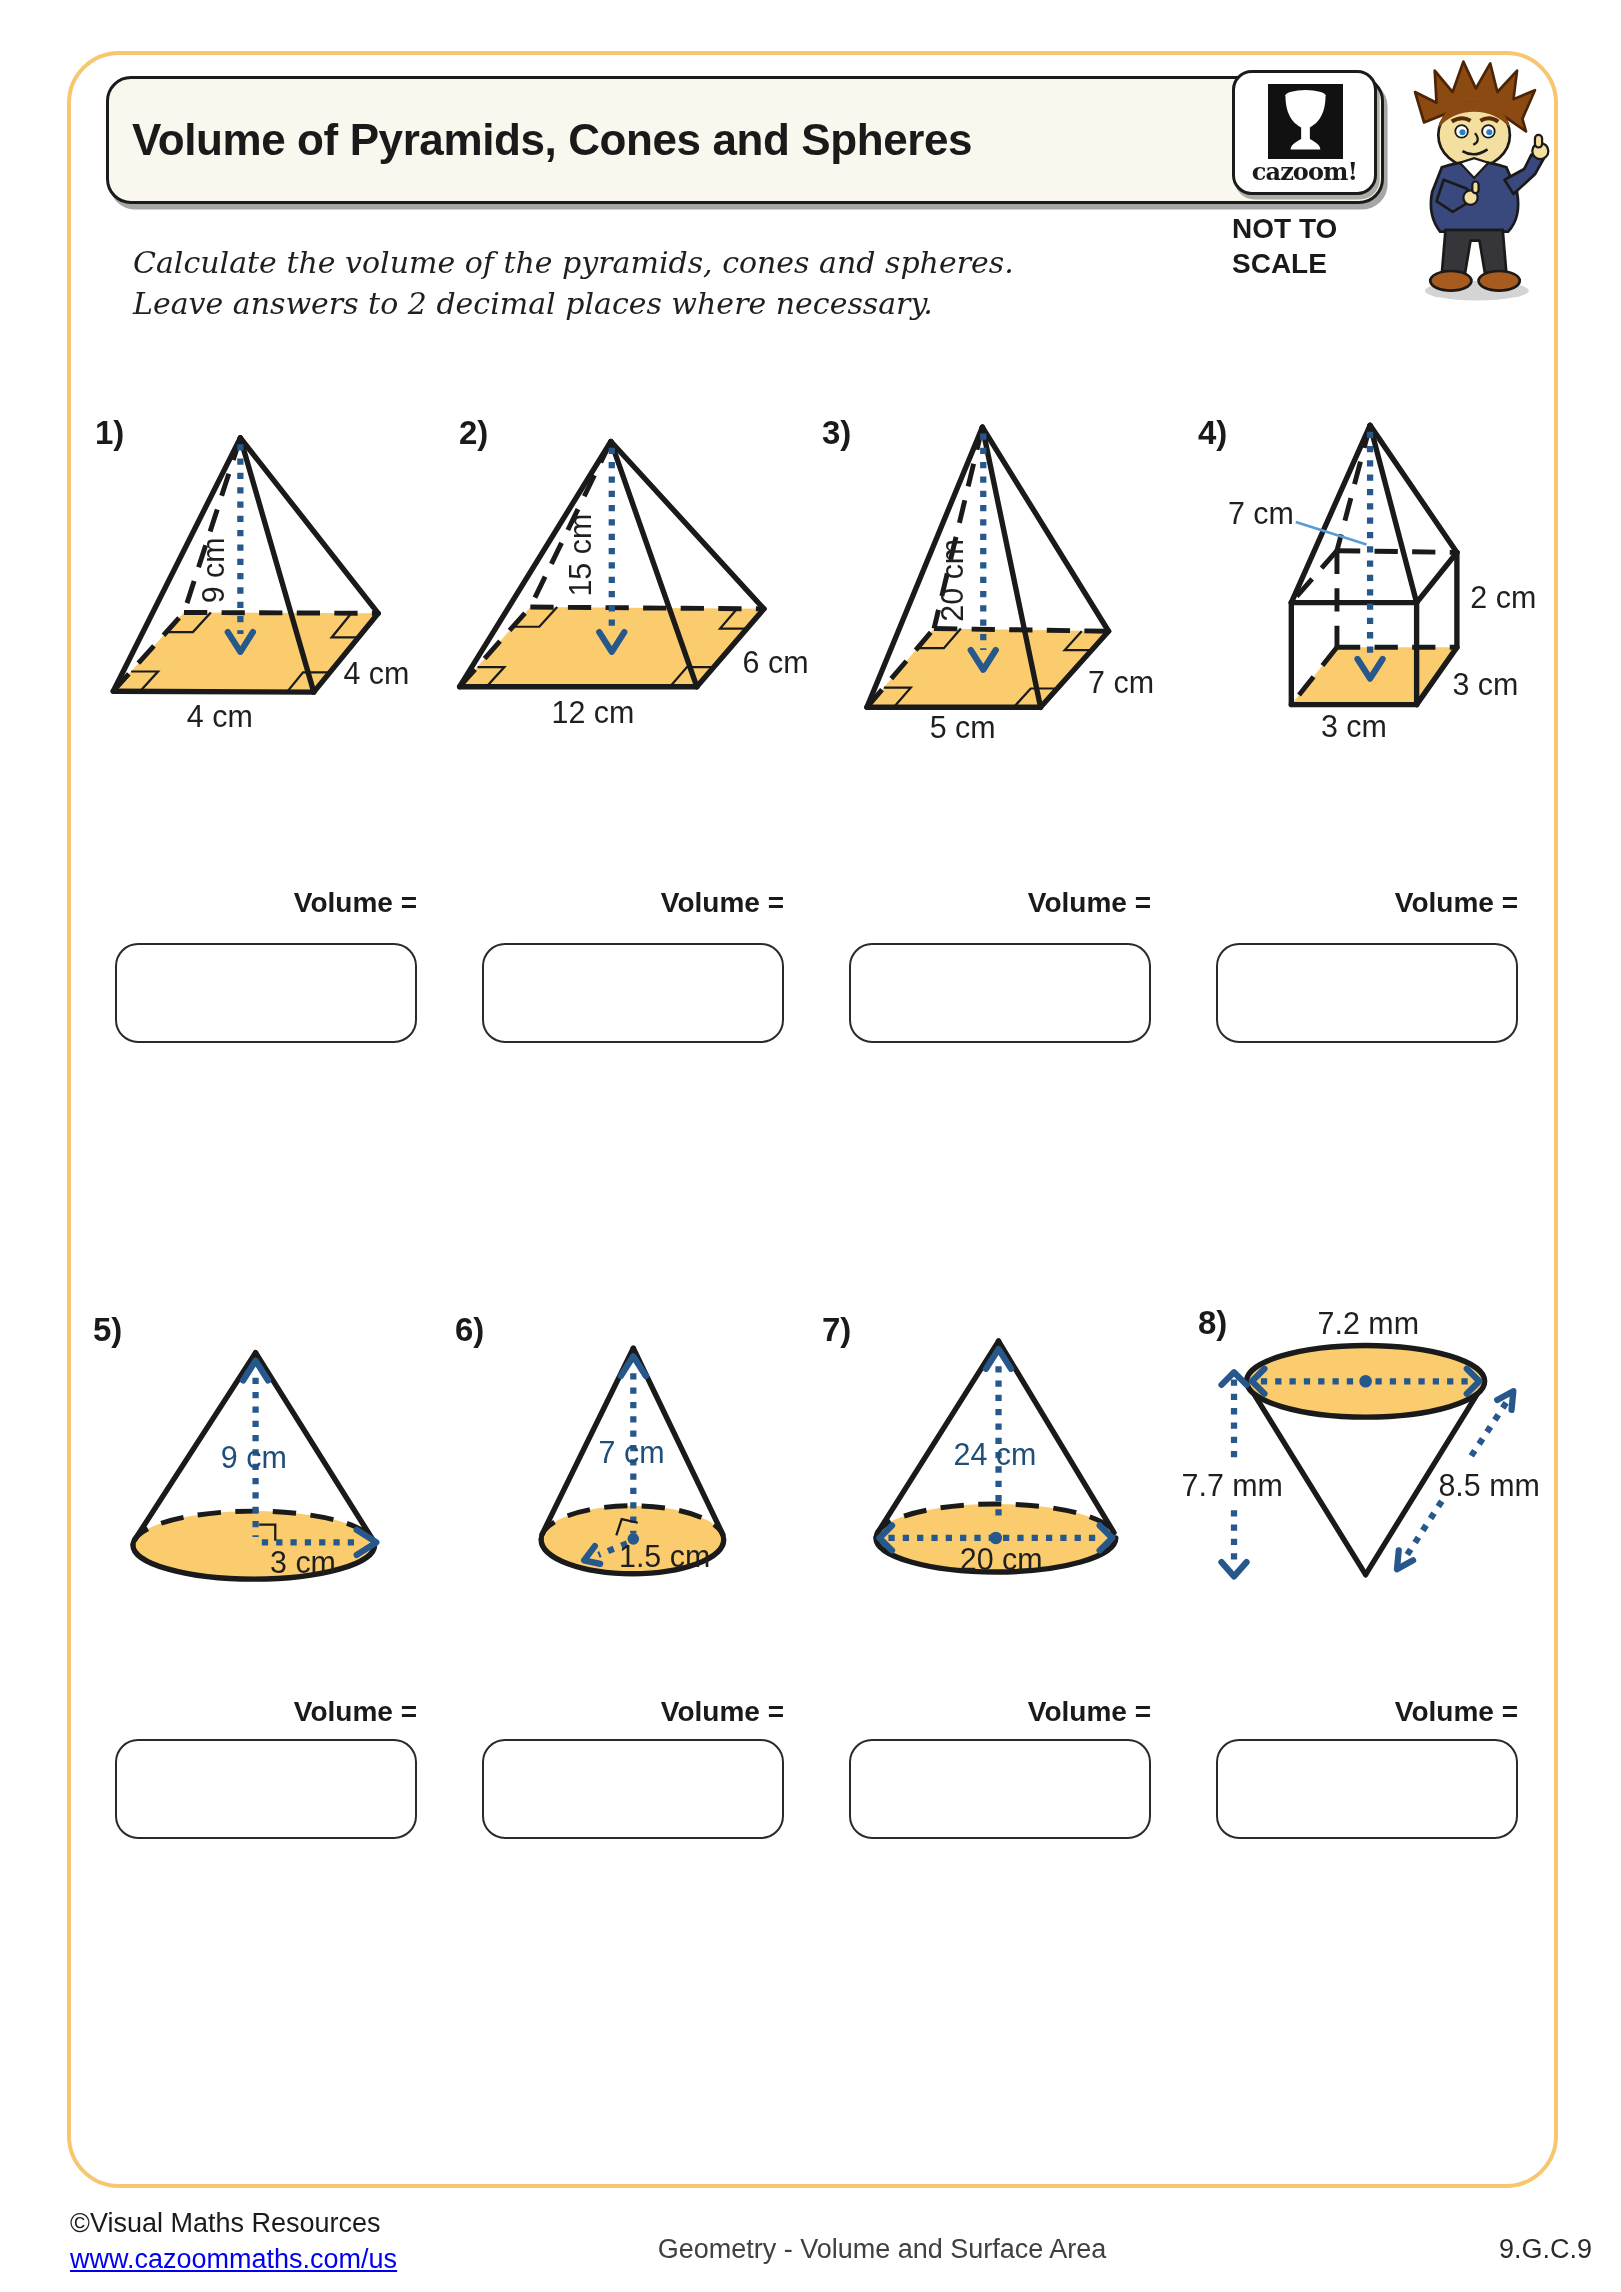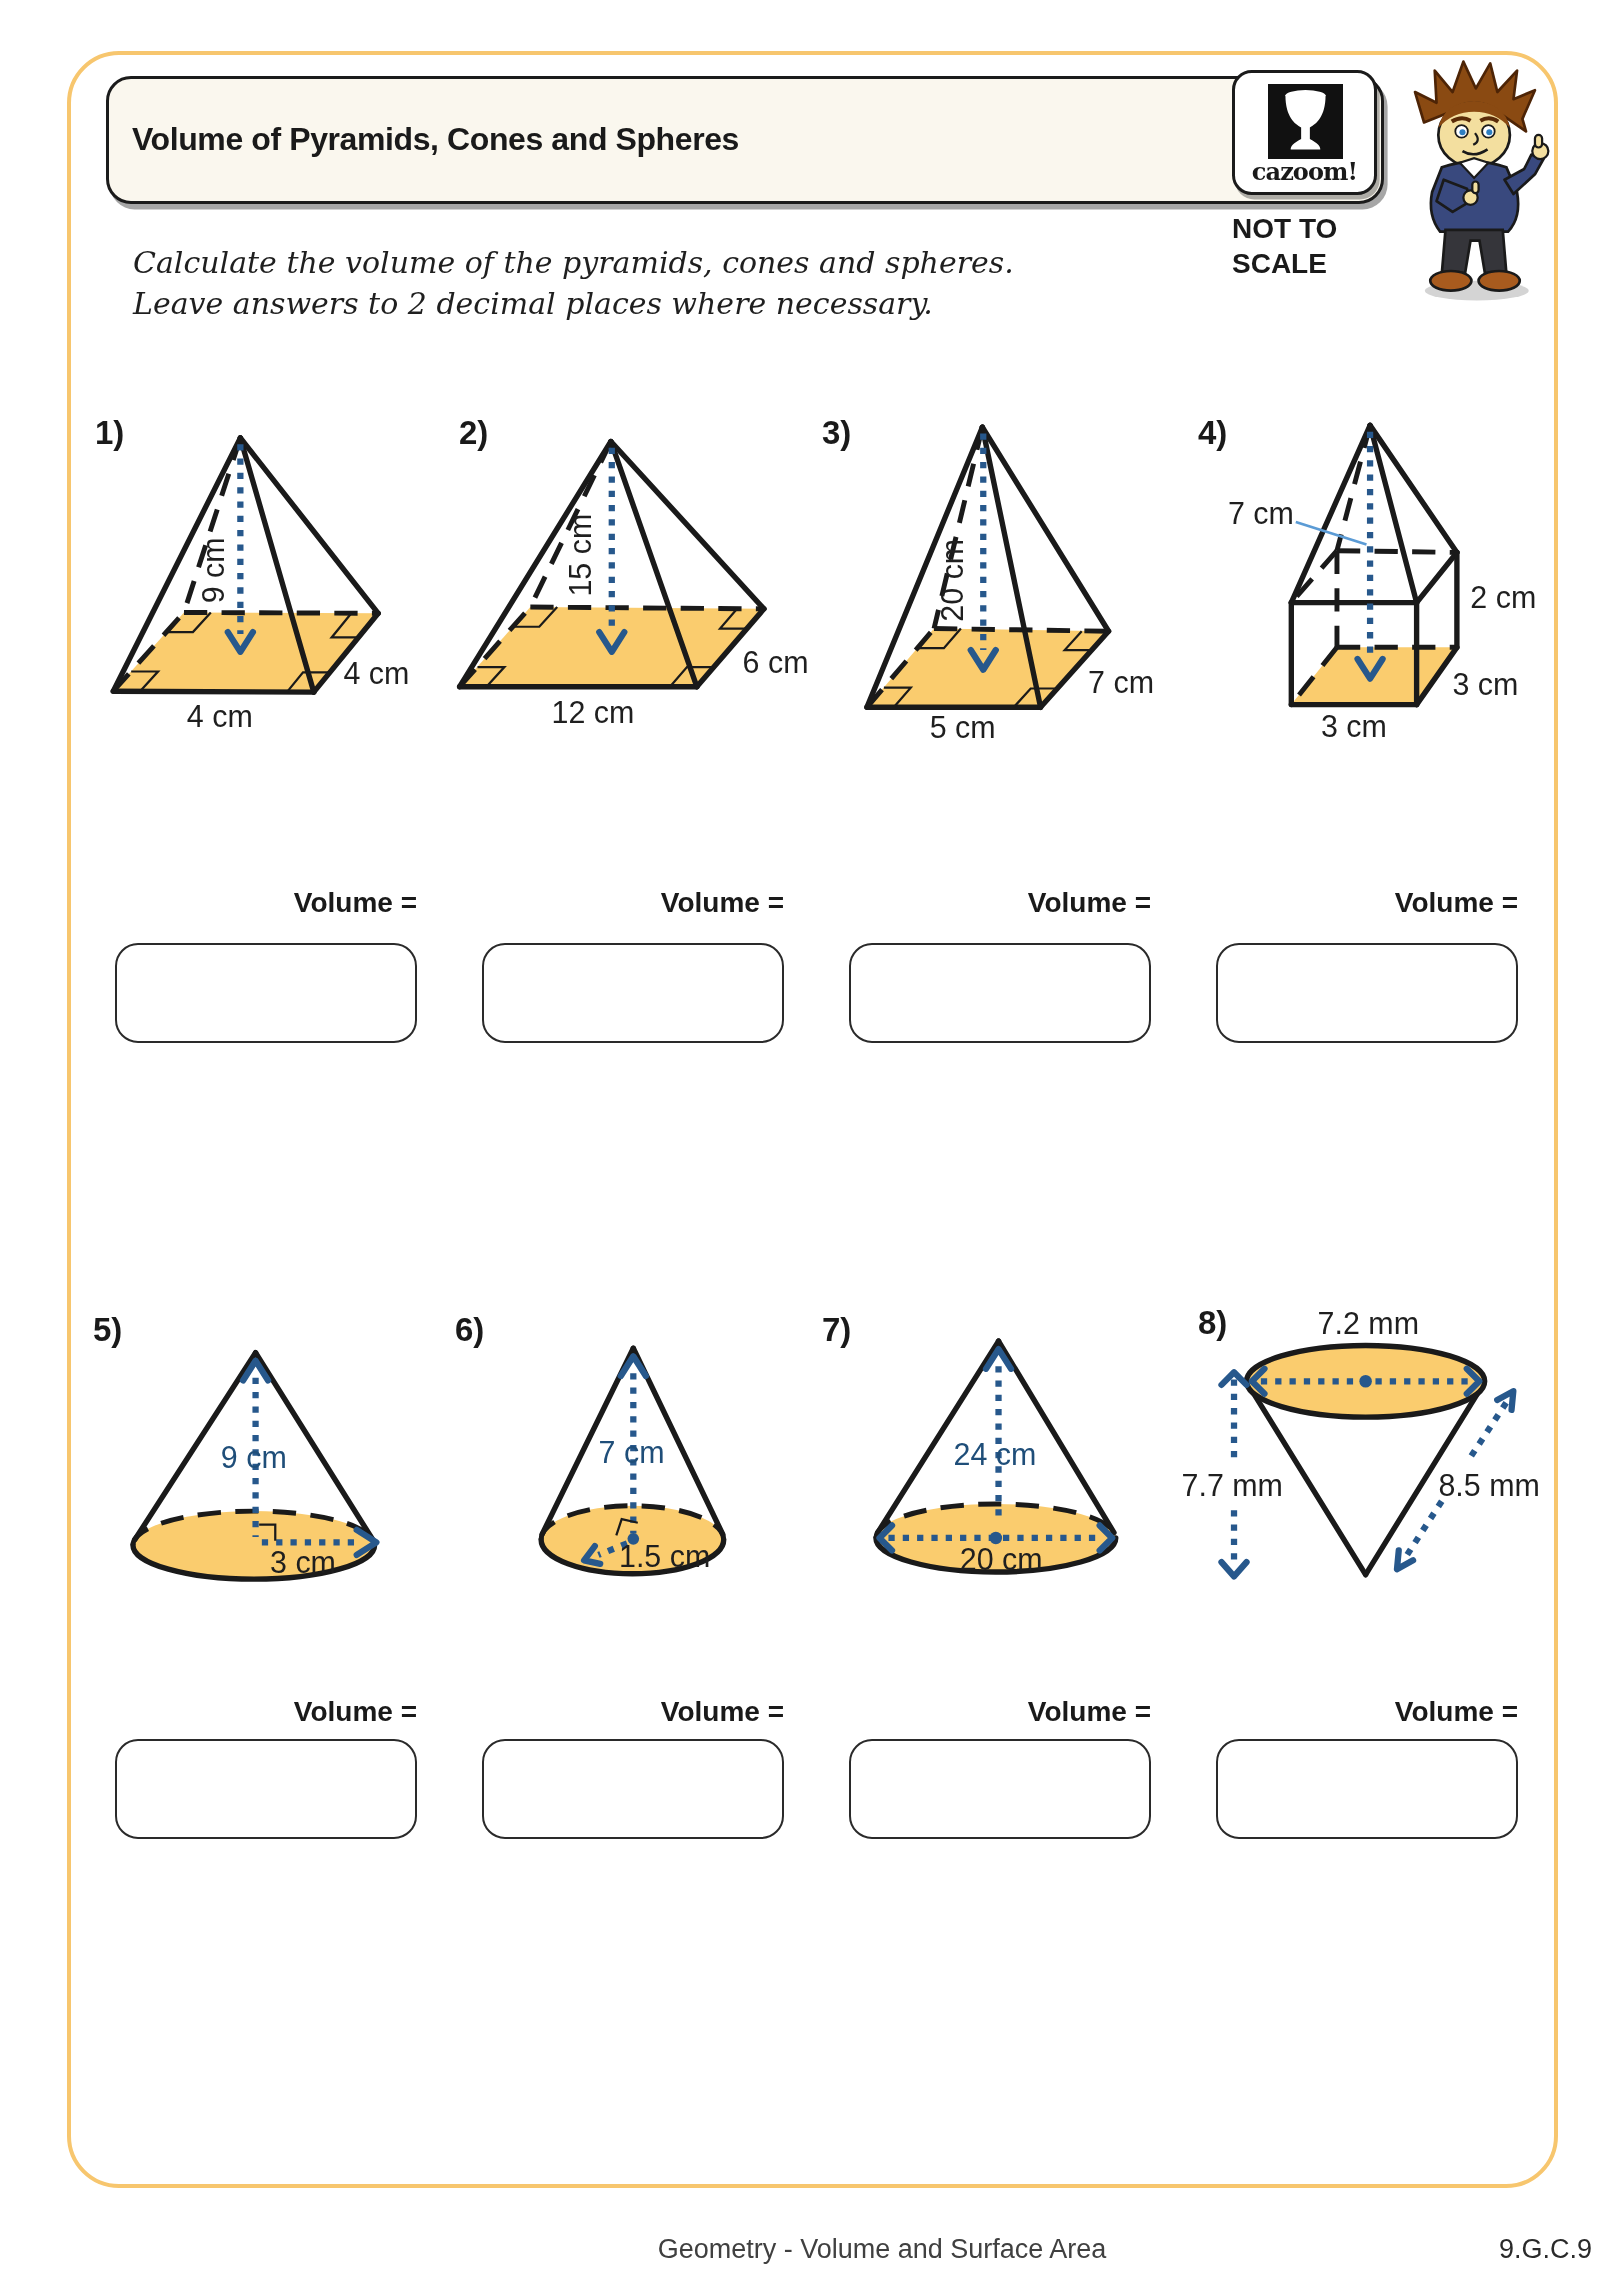--- a/index.html
+++ b/index.html
@@ -14,21 +14,21 @@
   body{margin:0;background:#fff;font-family:"Liberation Sans",sans-serif;color:var(--ink);}
   #page{position:relative;width:1622px;height:2293px;background:#fff;overflow:hidden;}
 
   .page-border{position:absolute;left:67px;top:51px;width:1491px;height:2137px;
     border:4.5px solid var(--accent-border);border-radius:52px;}
 
   .title-box{position:absolute;left:106px;top:76px;width:1278px;height:128px;
     background:#FAF7EE;border:3.6px solid #1b1b1b;border-radius:25px;
     box-shadow:3.6px 5.4px 0 rgba(0,0,0,.35);}
   .title-text{position:absolute;left:23px;top:0;height:94px;line-height:121px;
-    font-size:32px;font-weight:bold;letter-spacing:-0.4px;white-space:nowrap;}
+    font-size:44px;font-weight:bold;letter-spacing:-0.4px;white-space:nowrap;}
 
   .logo-box{position:absolute;left:1232px;top:70px;width:145px;height:125px;
     background:#fff;border:3.1px solid #1b1b1b;border-radius:19.7px;
     box-shadow:2.7px 4.5px 0 rgba(0,0,0,.3);}
   .logo-square{position:absolute;left:33px;top:10.7px;}
   .logo-word{position:absolute;left:0;top:84px;width:100%;text-align:center;
     font-family:"DejaVu Serif",serif;font-weight:bold;font-size:24px;letter-spacing:-0.9px;}
 
   .scale-note{position:absolute;left:1232px;top:211px;font-size:28px;font-weight:bold;line-height:35px;}
 
@@ -346,17 +346,21 @@
 
   <div class="vol-label" style="left:115px;top:1696px">Volume =</div>
   <div class="vol-label" style="left:482px;top:1696px">Volume =</div>
   <div class="vol-label" style="left:849px;top:1696px">Volume =</div>
   <div class="vol-label" style="left:1216px;top:1696px">Volume =</div>
   <div class="ans-box" style="left:115px;top:1739px"></div>
   <div class="ans-box" style="left:482px;top:1739px"></div>
   <div class="ans-box" style="left:849px;top:1739px"></div>
   <div class="ans-box" style="left:1216px;top:1739px"></div>
 
+  <div class="footer-left">
+    <div>©Visual Maths Resources</div>
+    <div><a class="footer-link" href="#">www.cazoommaths.com/us</a></div>
+  </div>
   <div class="footer-center">Geometry - Volume and Surface Area</div>
   <div class="footer-right">9.G.C.9</div>
 
 </div>
 
 
 </body></html>

